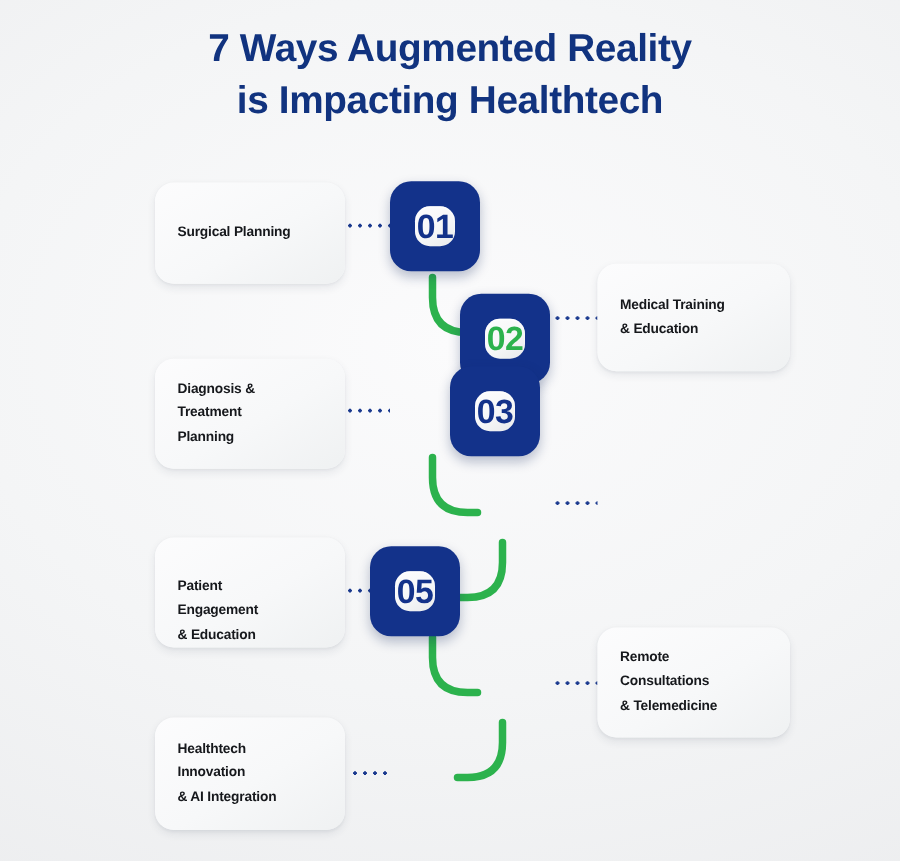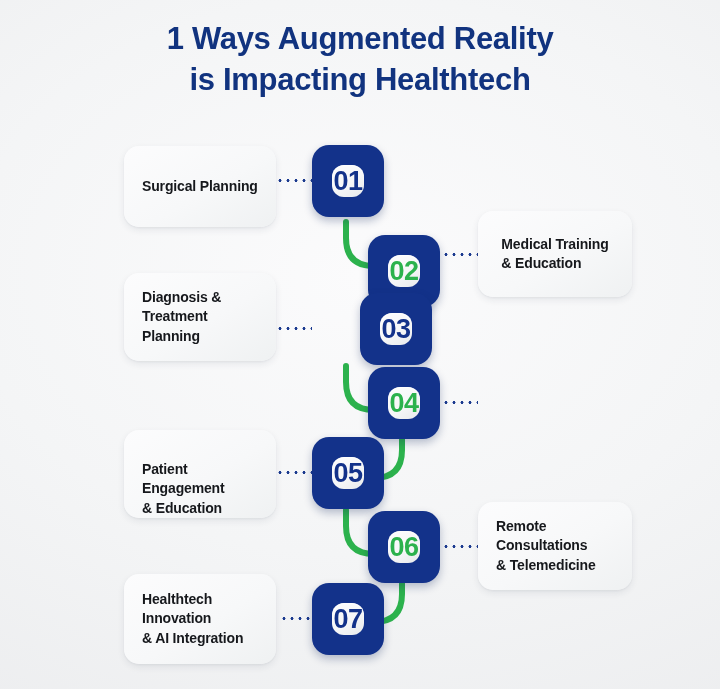--- a/index.html
+++ b/index.html
@@ -54,21 +54,21 @@
     box-sizing: border-box;
     border-radius: 15px;
     background: linear-gradient(150deg, #fcfcfd 0%, #f7f8f9 55%, #eff1f2 100%);
     box-shadow: 0 3px 7px rgba(40,50,70,0.085), 0 1px 2px rgba(40,50,70,0.05);
     display: flex;
     align-items: center;
     padding: 0 18px;
   }
   .card .card-text {
     color: #16181c;
-    font-size: 14px;
+    font-size: 11px;
     line-height: 19.5px;
     font-weight: bold;
     letter-spacing: -0.15px;
     white-space: pre-line;
   }
   .card.left  { left: 124px; width: 152px; }
   .card.right { left: 478px; width: 154px; }
 
   
   .badge {
@@ -111,21 +111,21 @@
     background-repeat: repeat-x;
     background-position: 0 center;
   }
 </style>
 </head>
 <body>
 
 <div id="infographic">
 
   <div class="title">
-    <span class="ln">1 Ways Augmented Reality</span>
+    <span class="ln">7 Ways Augmented Reality</span>
     <span class="ln">is Impacting Healthtech</span>
   </div>
 
   <svg id="arcs" viewBox="0 0 720 689" xmlns="http://www.w3.org/2000/svg">
     <g fill="none" stroke="#2cb24d" stroke-width="6" stroke-linecap="round">
 
       <path d="M 346 222 L 346 238 Q 346 266 374 266 L 382 266"></path>
 
       <path d="M 402 288 L 402 304 Q 402 332 374 332 L 366 332"></path>
 
@@ -144,26 +144,26 @@
   <div class="dots" style="left:276px; top:327px; width:36px;"></div>
   <div class="dots" style="left:442px; top:401px; width:36px;"></div>
   <div class="dots" style="left:276px; top:471px; width:36px;"></div>
   <div class="dots" style="left:442px; top:545px; width:36px;"></div>
   <div class="dots" style="left:280px; top:617px; width:32px;"></div>
 
   <div class="card left" style="top:146px; height:81px;">
     <div class="card-text">Surgical Planning</div>
   </div>
 
-  <div class="card right" style="top:211px; height:86px;justify-content:center;">
+  <div class="card right" style="top:211px; height:86px;">
     <div class="card-text">Medical Training
 &amp; Education</div>
   </div>
 
-  <div class="card left" style="top:273px; height:88px;">
+  <div class="card left" style="top:287px; height:88px;">
     <div class="card-text">Diagnosis &amp;
 Treatment
 Planning</div>
   </div>
 
 
   <div class="card left" style="top:430px; height:88px;align-items:flex-end;">
     <div class="card-text">Patient
 Engagement
 &amp; Education</div>
@@ -192,37 +192,22 @@
       <span class="num">02</span>
     </div>
   </div>
 
   <div class="badge odd" style="left:312px; top:293px;margin-left:48px;">
     <div class="inner">
       <span class="num">03</span>
     </div>
   </div>
 
-  <div class="badge even" style="left:368px; top:367px;">
-    <div class="inner">
-      <span class="num">04</span>
-    </div>
-  </div>
-
-  <div class="badge odd" style="left:312px; top:437px;">
+
+  <div class="badge odd" style="left:296px; top:437px;">
     <div class="inner">
       <span class="num">05</span>
     </div>
   </div>
 
-  <div class="badge even" style="left:368px; top:511px;">
-    <div class="inner">
-      <span class="num">06</span>
-    </div>
-  </div>
-
-  <div class="badge odd" style="left:312px; top:583px;">
-    <div class="inner">
-      <span class="num">07</span>
-    </div>
-  </div>
+
 
 </div>
 
 </body></html>

